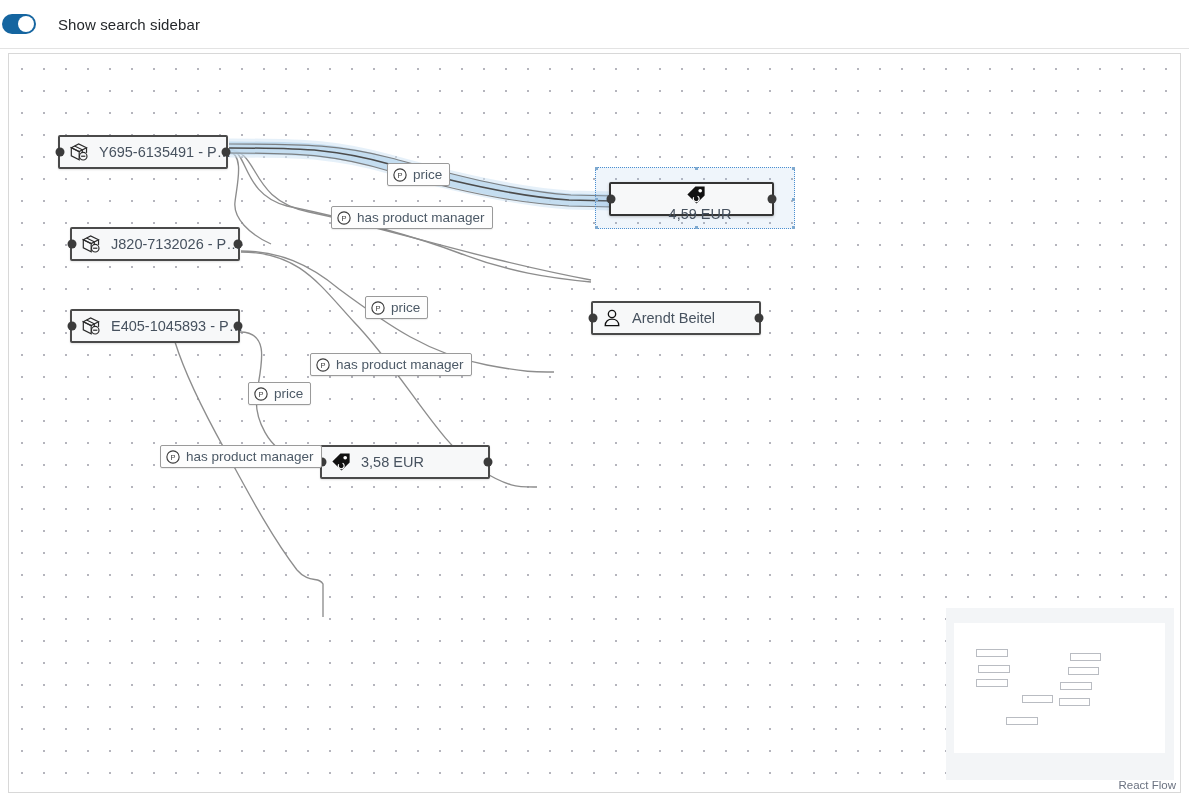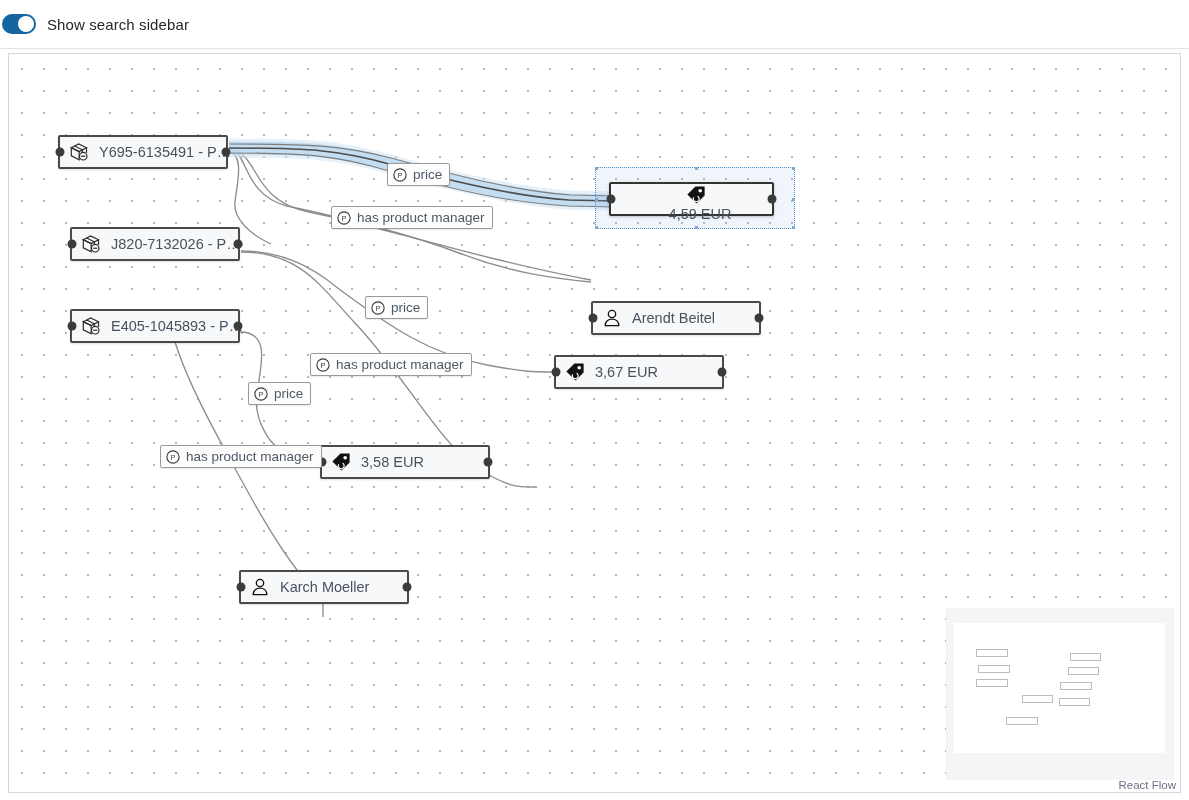--- a/index.html
+++ b/index.html
@@ -12,21 +12,21 @@
   }
 
   
   #topbar {
     position: absolute; left: 0; top: 0;
     width: 1189px; height: 49px;
     background: #ffffff;
     border-bottom: 1px solid #e3e3e3;
     display: flex; align-items: center;
   }
-  #toggle-wrap { display: flex; align-items: center; padding-left: 2px; }
+  #toggle-wrap { display: flex; align-items: center; padding-left: 2px; gap: 11px; }
   .switch {
     width: 34px; height: 20px; border-radius: 10px;
     background: #1565a0; position: relative; flex: none;
     cursor: pointer;
   }
   .switch .knob {
     position: absolute; top: 2px; left: 16px;
     width: 16px; height: 16px; border-radius: 50%;
     background: #ffffff;
   }
@@ -233,30 +233,20 @@
     <svg class="nicon" viewBox="0 0 24 24">
       <path d="M2.6 11.4 L11.4 2.6 L21.4 2.6 L21.4 12.6 L12.6 21.4 Z" fill="#111"></path>
       <circle cx="16.6" cy="7.4" r="2.0" fill="#fff"></circle>
       <path d="M9.5 14.5 a3.2 3.2 0 1 0 4.2 -1.2" fill="none" stroke="#fff" stroke-width="1.3"></path>
     </svg>
     <span class="nlabel">4,59 EUR</span>
     <div class="handle l"></div>
     <div class="handle r"></div>
   </div>
 
-  <div class="node" style="left:545px; top:301px; width:170px;">
-    <svg class="nicon" viewBox="0 0 24 24">
-      <path d="M2.6 11.4 L11.4 2.6 L21.4 2.6 L21.4 12.6 L12.6 21.4 Z" fill="#111"></path>
-      <circle cx="16.6" cy="7.4" r="2.0" fill="#fff"></circle>
-      <path d="M9.5 14.5 a3.2 3.2 0 1 0 4.2 -1.2" fill="none" stroke="#fff" stroke-width="1.3"></path>
-    </svg>
-    <span class="nlabel">3,67 EUR</span>
-    <div class="handle l"></div>
-    <div class="handle r"></div>
-  </div>
 
   <div class="node" style="left:311px; top:391px; width:170px;text-align:center;">
     <svg class="nicon" viewBox="0 0 24 24">
       <path d="M2.6 11.4 L11.4 2.6 L21.4 2.6 L21.4 12.6 L12.6 21.4 Z" fill="#111"></path>
       <circle cx="16.6" cy="7.4" r="2.0" fill="#fff"></circle>
       <path d="M9.5 14.5 a3.2 3.2 0 1 0 4.2 -1.2" fill="none" stroke="#fff" stroke-width="1.3"></path>
     </svg>
     <span class="nlabel">3,58 EUR</span>
     <div class="handle l"></div>
     <div class="handle r"></div>
@@ -266,29 +256,20 @@
     <svg class="nicon" viewBox="0 0 24 24" fill="none" stroke="#111" stroke-width="1.45">
       <circle cx="12" cy="7.6" r="4.0"></circle>
       <path d="M4.6 20.4 C4.6 15.6 8.0 13.2 12 13.2 C16 13.2 19.4 15.6 19.4 20.4 Z"></path>
     </svg>
     <span class="nlabel">Arendt Beitel</span>
     <div class="handle l"></div>
     <div class="handle r"></div>
   </div>
 
 
-  <div class="node" style="left:230px; top:516px; width:170px;">
-    <svg class="nicon" viewBox="0 0 24 24" fill="none" stroke="#111" stroke-width="1.45">
-      <circle cx="12" cy="7.6" r="4.0"></circle>
-      <path d="M4.6 20.4 C4.6 15.6 8.0 13.2 12 13.2 C16 13.2 19.4 15.6 19.4 20.4 Z"></path>
-    </svg>
-    <span class="nlabel">Karch Moeller</span>
-    <div class="handle l"></div>
-    <div class="handle r"></div>
-  </div>
 
   <div class="edge-label" style="left:378px; top:109px;">
     <svg class="pico" viewBox="0 0 16 16">
       <circle cx="8" cy="8" r="7" fill="#fff" stroke="#3c3c3c" stroke-width="1.3"></circle>
       <text x="8" y="11.4" font-size="8.6" text-anchor="middle" fill="#3c3c3c" font-family="Liberation Sans, sans-serif">P</text>
     </svg>
     <span>price</span>
   </div>
 
   <div class="edge-label" style="left:322px; top:152px;">

